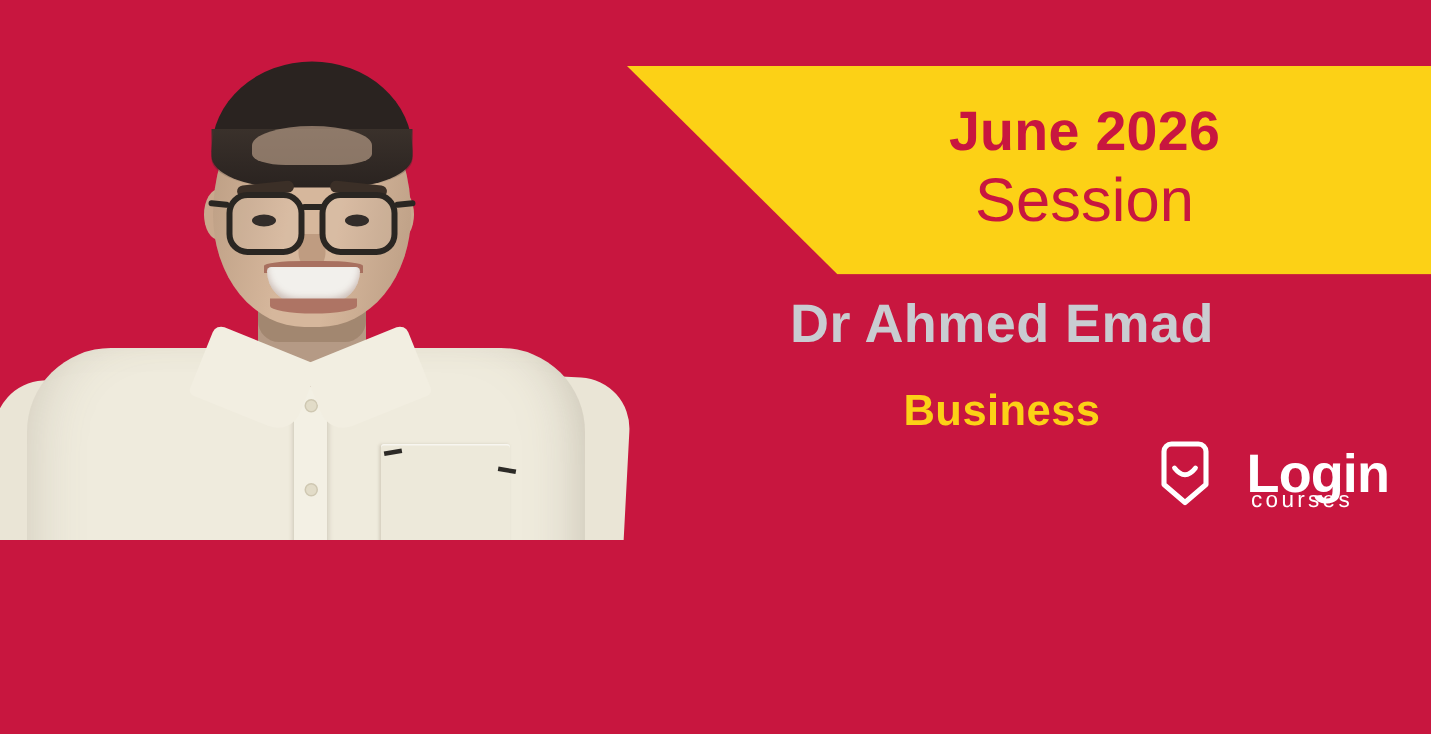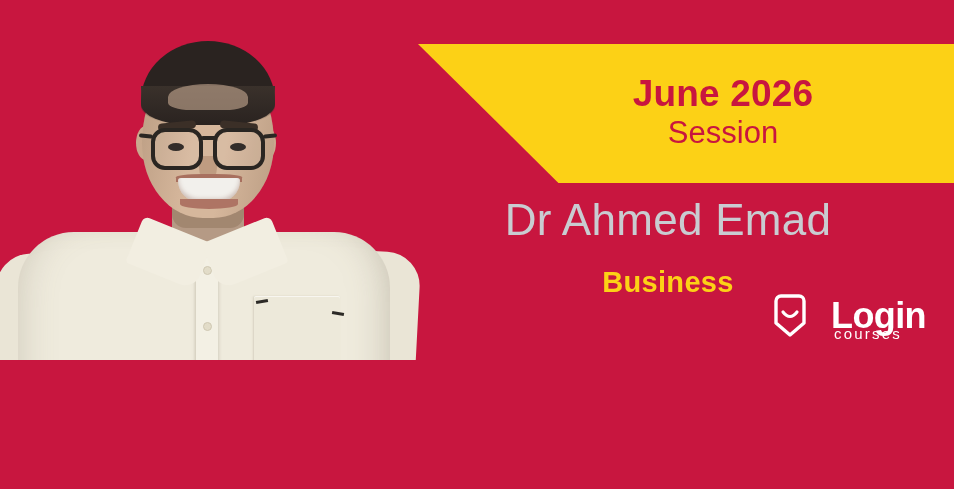--- a/index.html
+++ b/index.html
@@ -208,37 +208,37 @@
   }
   #month-year {
     color:#C8163F;
     font-size:37px;
     font-weight:bold;
     letter-spacing:.2px;
     line-height:1.02;
   }
   #session-label {
     color:#C8163F;
-    font-size:31px;
+    font-size:41px;
     font-weight:300;
     line-height:1.18;
     margin-top:2px;
   }
 
   
   #speaker {
     position:absolute;
     left:418px; top:196px;
     width:500px;
     text-align:center;
   }
   #speaker-name {
     color:#C9CCD1;
-    font-size:44px;
-    font-weight:normal;
+    font-size:36px;
+    font-weight:bold;
     letter-spacing:.3px;
     line-height:1.1;
   }
   #speaker-topic {
     color:#FCD116;
     font-size:29px;
     font-weight:bold;
     letter-spacing:.3px;
     margin-top:22px;
   }

